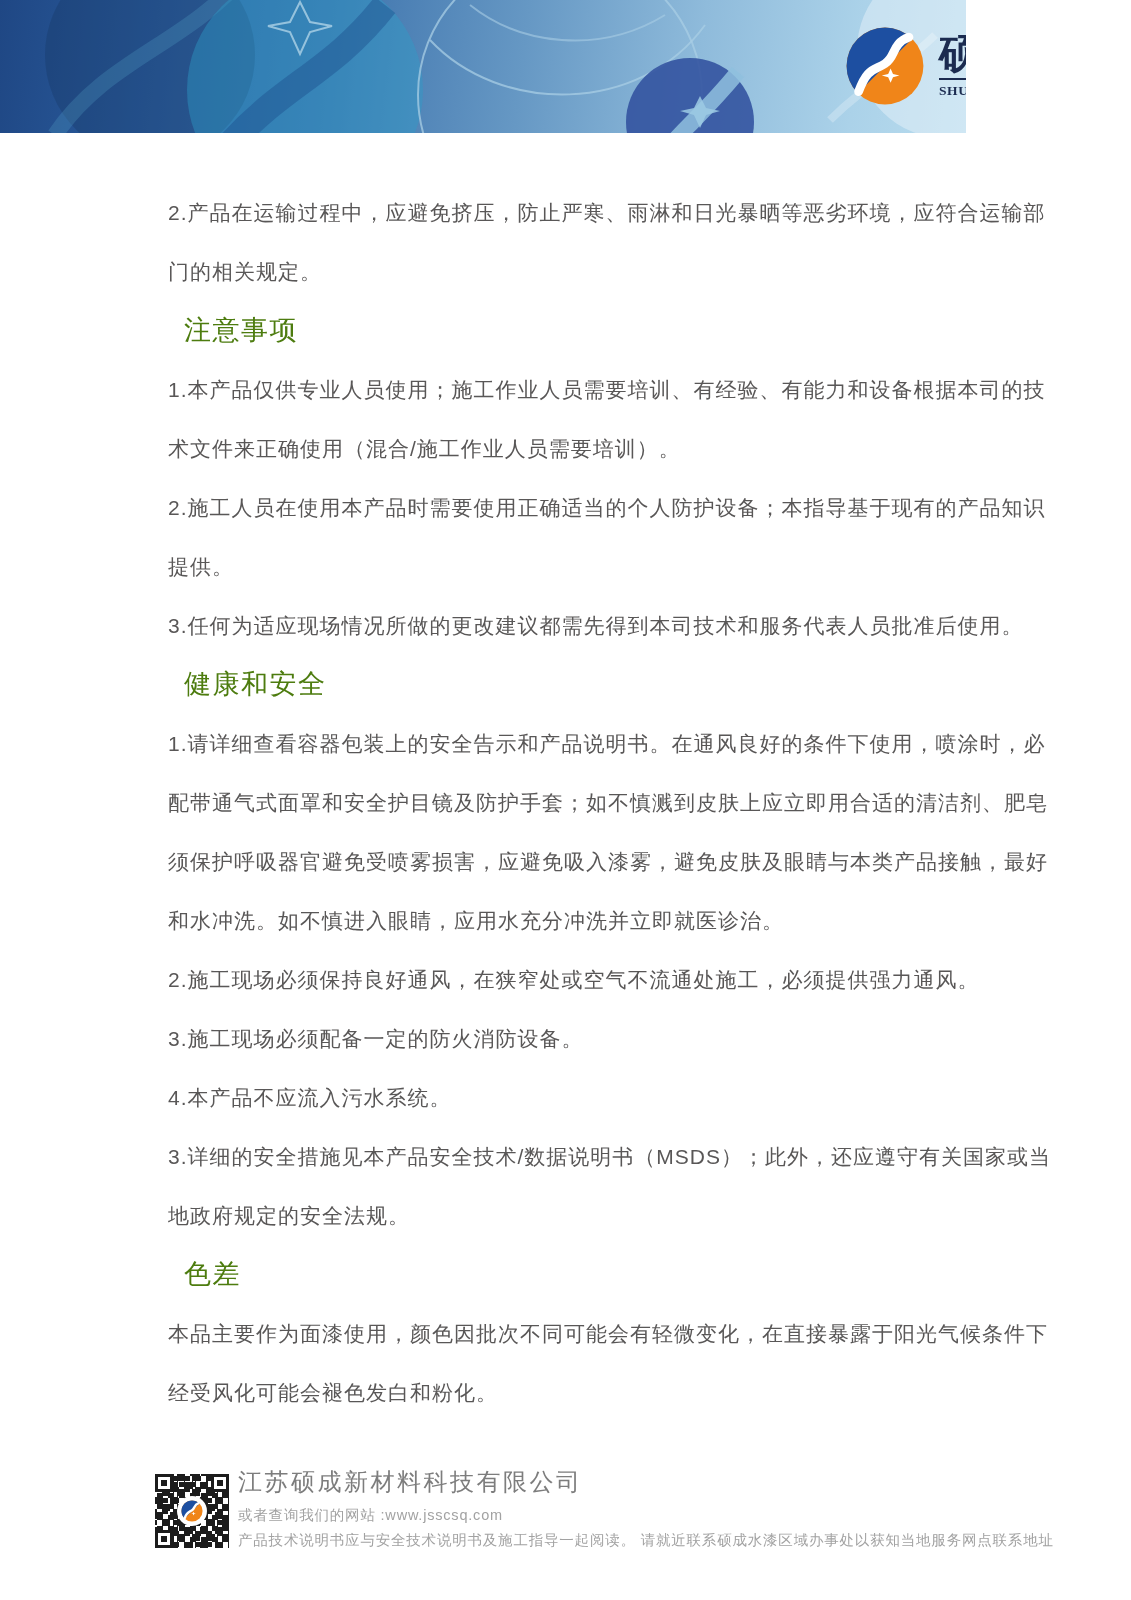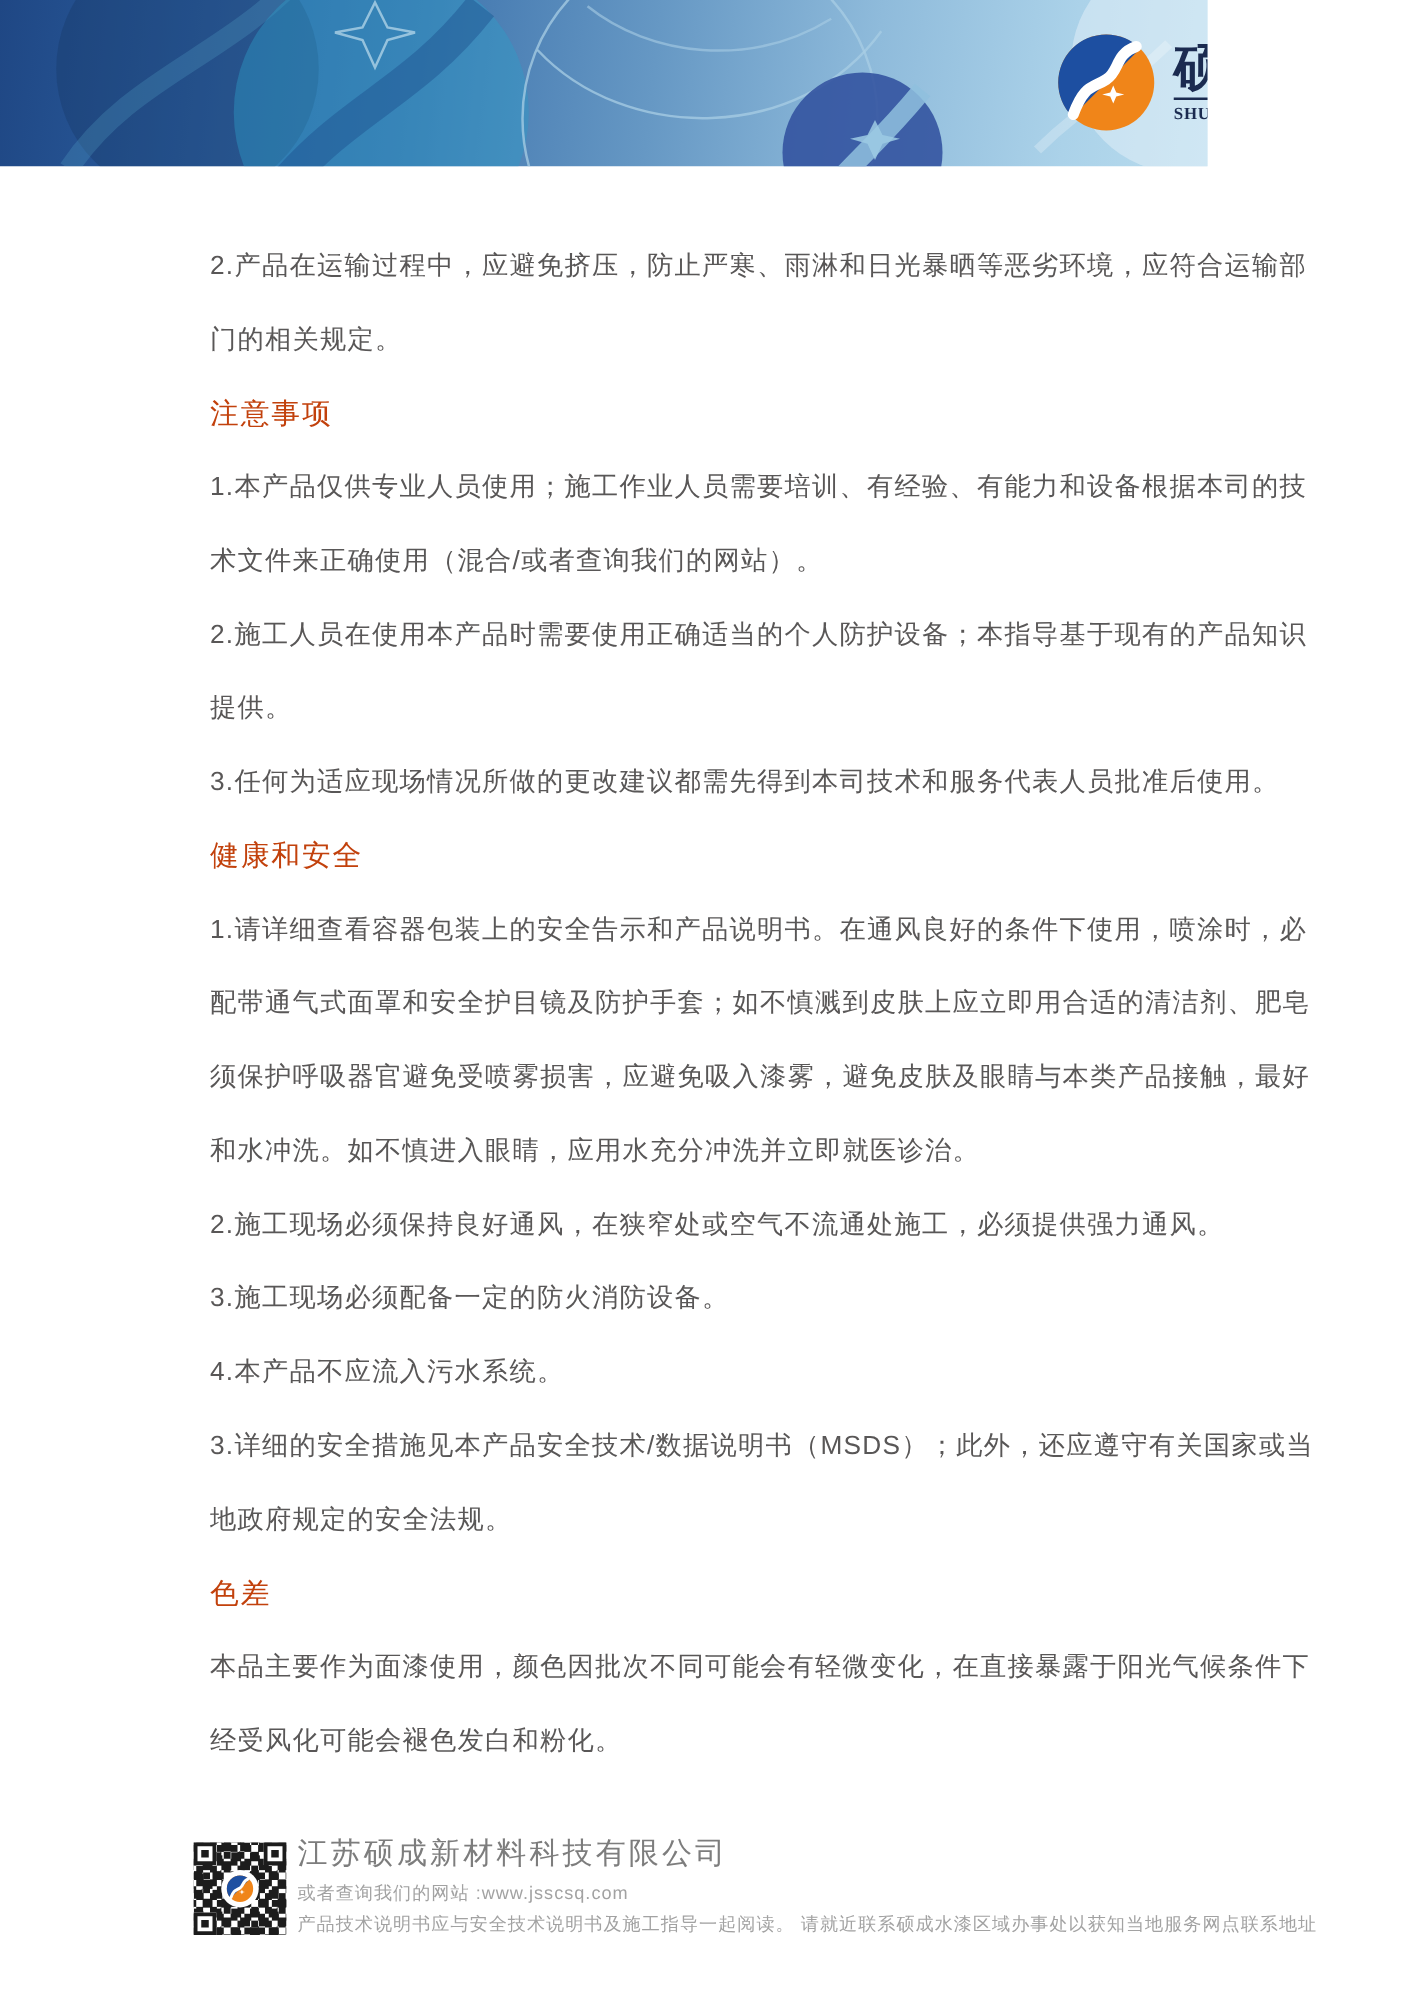--- a/index.html
+++ b/index.html
@@ -30,22 +30,22 @@
     font-size:13.5px;line-height:18px;color:#1b2b50;letter-spacing:0.6px;margin-top:2px;white-space:nowrap;
   }
 
   
   .content{position:absolute;left:168px;top:183px;width:806px;}
   .t{
     font-size:21px;line-height:59px;color:#595757;letter-spacing:1px;
     white-space:nowrap;
   }
   .h{
-    font-size:23px;line-height:59px;color:#c2410c;letter-spacing:1.5px;
-    font-weight:500;white-space:nowrap;
+    font-size:27px;line-height:59px;color:#4d7c0f;letter-spacing:1.5px;
+    font-weight:500;white-space:nowrap;margin-left:16px;
   }
 
   
   .footer{position:absolute;left:0;top:1462px;width:1131px;}
   .qr{
     position:absolute;left:155px;top:12px;width:74px;height:74px;background:#fff;
     background:
       repeating-conic-gradient(#1c1c1c 0% 25%, rgba(255,255,255,0) 0% 50%) 2px 2px/11px 11px,
       repeating-conic-gradient(#1c1c1c 0% 25%, #ffffff 0% 50%) 0 0/15px 15px;
   }
@@ -114,21 +114,21 @@
         <div class="en">SHUOCHENG WATER PAINT</div>
       </div>
     </div>
   </div>
 
   <div class="content">
     <div class="t">2.产品在运输过程中，应避免挤压，防止严寒、雨淋和日光暴晒等恶劣环境，应符合运输部</div>
     <div class="t">门的相关规定。</div>
     <div class="h">注意事项</div>
     <div class="t">1.本产品仅供专业人员使用；施工作业人员需要培训、有经验、有能力和设备根据本司的技</div>
-    <div class="t">术文件来正确使用（混合/或者查询我们的网站）。</div>
+    <div class="t">术文件来正确使用（混合/施工作业人员需要培训）。</div>
     <div class="t">2.施工人员在使用本产品时需要使用正确适当的个人防护设备；本指导基于现有的产品知识</div>
     <div class="t">提供。</div>
     <div class="t">3.任何为适应现场情况所做的更改建议都需先得到本司技术和服务代表人员批准后使用。</div>
     <div class="h">健康和安全</div>
     <div class="t">1.请详细查看容器包装上的安全告示和产品说明书。在通风良好的条件下使用，喷涂时，必</div>
     <div class="t">配带通气式面罩和安全护目镜及防护手套；如不慎溅到皮肤上应立即用合适的清洁剂、肥皂</div>
     <div class="t">须保护呼吸器官避免受喷雾损害，应避免吸入漆雾，避免皮肤及眼睛与本类产品接触，最好</div>
     <div class="t">和水冲洗。如不慎进入眼睛，应用水充分冲洗并立即就医诊治。</div>
     <div class="t">2.施工现场必须保持良好通风，在狭窄处或空气不流通处施工，必须提供强力通风。</div>
     <div class="t">3.施工现场必须配备一定的防火消防设备。</div>

